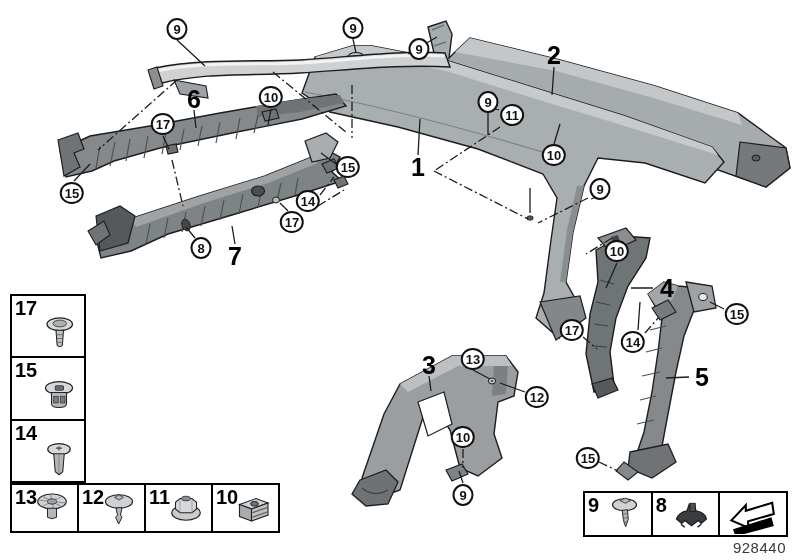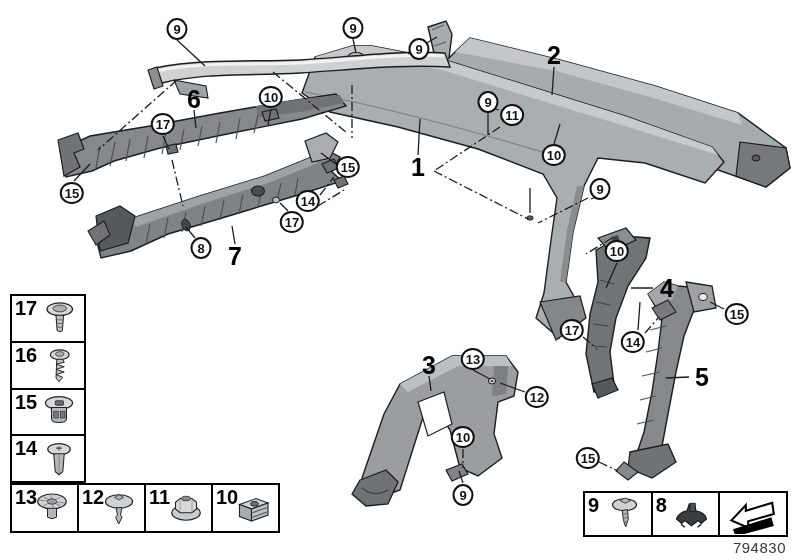--- a/index.html
+++ b/index.html
@@ -238,26 +238,20 @@
     </div>
 
   <div class="lcol" id="legend-left">
       <div class="lbox">
         <span class="lnum">17</span>
         <svg viewBox="0 0 64 50" class="licon">
           <use href="#sym-screw-torx-washer-icon"></use>
         </svg>
       </div>
       <div class="lbox">
-        <span class="lnum">16</span>
-        <svg viewBox="0 0 64 50" class="licon">
-          <use href="#sym-coarse-thread-screw-icon"></use>
-        </svg>
-      </div>
-      <div class="lbox">
         <span class="lnum">15</span>
         <svg viewBox="0 0 64 50" class="licon">
           <use href="#sym-barrel-grommet-icon"></use>
         </svg>
       </div>
       <div class="lbox">
         <span class="lnum">14</span>
         <svg viewBox="0 0 64 50" class="licon">
           <use href="#sym-expansion-rivet-icon"></use>
         </svg>
@@ -302,14 +296,14 @@
           <use href="#sym-dark-clip-icon"></use>
         </svg>
       </div>
       <div class="lbox">
         <svg viewBox="0 0 64 50" class="licon full">
           <use href="#sym-direction-arrow-icon"></use>
         </svg>
       </div>
     </div>
 
-  <div class="partnum">794830</div>
+  <div class="partnum">928440</div>
 </div>
 
 </body></html>

